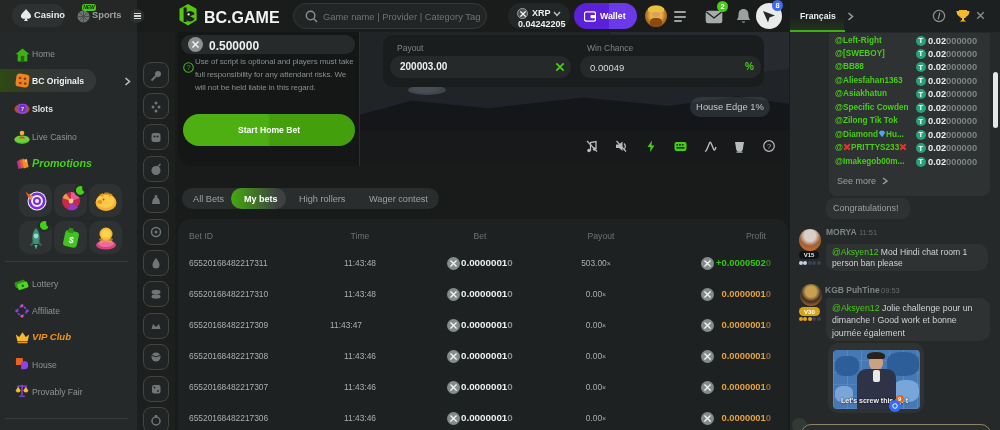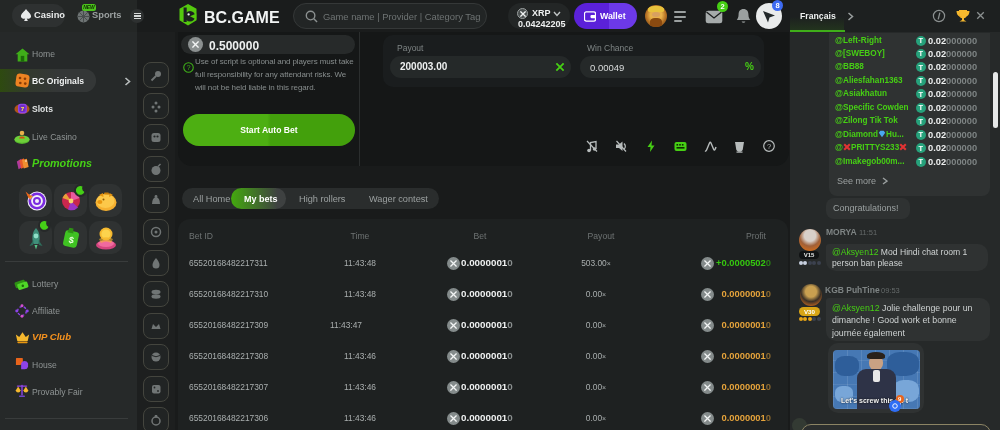--- a/index.html
+++ b/index.html
@@ -304,20 +304,30 @@
       </svg>
       <div class="abs" style="left:143px;top:406.9px;width:26px;height:26px;background:#212424;border:1px solid #44453e;border-radius:8px;"></div>
       <svg class="abs" style="left:150px;top:413.9px;" width="12" height="13" viewBox="0 0 12 13" opacity="0.75">
         <circle cx="6" cy="7" r="4" stroke="#8b9090" stroke-width="1.5" fill="none"></circle>
         <rect x="4.8" y="1" width="2.4" height="2.5" fill="#8b9090"></rect>
       </svg>
     </div>
 
 <div class="abs" style="left:178px;top:32px;width:611px;height:134px;background:#151717;border-radius:0 0 14px 14px;overflow:hidden;">
 
+  <div class="abs" style="left:182px;top:0;width:429px;height:134px;background:#212427;overflow:hidden;">
+    <div class="abs" style="left:250px;top:-40px;width:260px;height:80px;background:#272b2f;border-radius:50%;"></div>
+    <div class="abs" style="left:0;top:54px;width:429px;height:60px;background:#202329;clip-path:polygon(0 38%,14% 10%,32% 26%,50% 6%,68% 22%,84% 2%,100% 16%,100% 100%,0 100%);"></div>
+    <div class="abs" style="left:0;top:60px;width:429px;height:54px;background:#14161a;clip-path:polygon(0 42%,12% 16%,30% 30%,52% 10%,72% 26%,88% 8%,100% 22%,100% 100%,0 100%);"></div>
+    <div class="abs" style="left:48px;top:53px;width:38px;height:10px;border-radius:50%;background:radial-gradient(ellipse at 45% 40%,#4c525a 0 35%,#343a41 100%);opacity:0.9;"></div>
+
+    <div class="abs" style="left:0;top:98px;width:429px;height:36px;background:#17191a;"></div>
+
+    <div class="abs" style="left:330px;top:65px;width:80px;height:20px;background:rgba(94,102,106,0.30);border-radius:10px;color:#c3c8c8;font-size:9.4px;text-align:center;line-height:20px;">House Edge 1%</div>
+  </div>
 
   <div class="abs" style="left:181px;top:0;width:1px;height:134px;background:#2b2e2e;"></div>
 
   <div class="abs" style="left:205px;top:3px;width:381px;height:52px;background:#1a1d1e;border-radius:10px;"></div>
   <div class="abs" style="left:219px;top:11px;font-size:8.5px;color:#7e8484;">Payout</div>
   <div class="abs" style="left:212px;top:24px;width:181px;height:22px;background:#252929;border-radius:11px;"></div>
   <div class="abs b" style="left:222px;top:29px;font-size:10px;color:#eef0f0;">200003.00</div>
   <svg class="abs" style="left:377px;top:30px;" width="10" height="10" viewBox="0 0 11 11">
         <path d="M1.5 1.5 L9.5 9.5 M9.5 1.5 L1.5 9.5" stroke="#46cf14" stroke-width="2"></path>
       </svg>
@@ -330,21 +340,21 @@
   <div class="abs" style="left:10px;top:5px;width:15px;height:15px;background:#8b9090;border-radius:50%;"></div>
   <svg class="abs" style="left:14px;top:9px;" width="7" height="7" viewBox="0 0 8 8">
         <path d="M0.5 0.5 L7.5 7.5 M7.5 0.5 L0.5 7.5" stroke="#f2f4f4" stroke-width="1.6"></path>
       </svg>
   <div class="abs b" style="left:31px;top:6.5px;font-size:12px;color:#eef0f0;">0.500000</div>
   <svg class="abs" style="left:5px;top:30px;" width="11" height="11" viewBox="0 0 12 12">
         <circle cx="6" cy="6" r="5.2" stroke="#3fae19" stroke-width="1.2" fill="none"></circle>
         <text x="6" y="8.8" font-size="8" fill="#3fae19" text-anchor="middle">?</text>
       </svg>
   <div class="abs" style="left:17px;top:23px;width:160px;font-size:8px;letter-spacing:-0.1px;line-height:13px;color:#878d8d;">Use of script is optional and players must take full responsibility for any attendant risks. We will not be held liable in this regard.</div>
-  <div class="abs b" style="left:5px;top:82px;width:172px;height:32px;border-radius:16px;background:linear-gradient(90deg,#4daf12 0%,#4daf12 49%,#43a00c 51%,#43a00c 100%);color:#fff;font-size:8.6px;text-align:center;line-height:32px;">Start Auto Bet</div>
+  <div class="abs b" style="left:5px;top:82px;width:172px;height:32px;border-radius:16px;background:linear-gradient(90deg,#4daf12 0%,#4daf12 49%,#43a00c 51%,#43a00c 100%);color:#fff;font-size:8.6px;text-align:center;line-height:32px;">Start Home Bet</div>
 </div>
 <div id="gameicons">
       <svg class="abs" style="left:586px;top:140px;" width="13" height="13" viewBox="0 0 13 13">
         <path d="M4.5 10.5 V2.5 L10 1.5 V9" stroke="#b7bcbc" stroke-width="1.3" fill="none"></path>
         <circle cx="3" cy="10.5" r="1.8" fill="#b7bcbc"></circle>
         <circle cx="8.5" cy="9" r="1.8" fill="#b7bcbc"></circle>
         <path d="M1 1 L11 11.5" stroke="#b7bcbc" stroke-width="1.2"></path>
       </svg>
       <svg class="abs" style="left:615px;top:140px;" width="13" height="13" viewBox="0 0 13 13">
         <path d="M1 4.5 L4 4.5 L7.5 1.5 V11 L4 8 L1 8 Z" fill="#b7bcbc"></path>
@@ -368,21 +378,21 @@
         <rect x="5" y="9" width="3" height="2.5" fill="#b7bcbc"></rect>
         <rect x="3.5" y="11.5" width="6" height="1.2" fill="#b7bcbc"></rect>
       </svg>
       <svg class="abs" style="left:763px;top:140px;" width="13" height="13" viewBox="0 0 13 13">
         <circle cx="6" cy="6" r="5.3" stroke="#b7bcbc" stroke-width="1.2" fill="none"></circle>
         <text x="6" y="8.6" font-size="7.5" fill="#b7bcbc" text-anchor="middle">?</text>
       </svg>
     </div>
 
 <div class="abs" style="left:182px;top:188px;width:257px;height:21px;background:#2a2d2d;border-radius:11px;"></div>
-<div class="abs" style="left:193px;top:194px;font-size:9.2px;color:#9ba0a0;">All Home</div>
+<div class="abs" style="left:193px;top:194px;font-size:9.2px;color:#9ba0a0;">All Bets</div>
 <div class="abs" style="left:231px;top:188px;width:55px;height:21px;border-radius:11px;background:linear-gradient(90deg,#44a90e,#3e4141 85%);"></div>
 <div class="abs b" style="left:244px;top:194px;font-size:9px;color:#fff;">My bets</div>
 <div class="abs" style="left:299px;top:194px;font-size:9.2px;color:#9ba0a0;">High rollers</div>
 <div class="abs" style="left:369px;top:194px;font-size:9.2px;color:#9ba0a0;">Wager contest</div>
 
 <div class="abs" style="left:178px;top:219px;width:610px;height:211px;background:#1e2121;border-radius:12px 12px 0 0;"></div>
 <div class="abs" style="left:189px;top:231px;font-size:8.6px;color:#6e7373;">Bet ID</div>
 <div class="abs" style="left:330px;top:231px;width:60px;text-align:center;font-size:8.6px;color:#6e7373;">Time</div>
 <div class="abs" style="left:450px;top:231px;width:60px;text-align:center;font-size:8.6px;color:#6e7373;">Bet</div>
 <div class="abs" style="left:571px;top:231px;width:60px;text-align:center;font-size:8.6px;color:#6e7373;">Payout</div>

